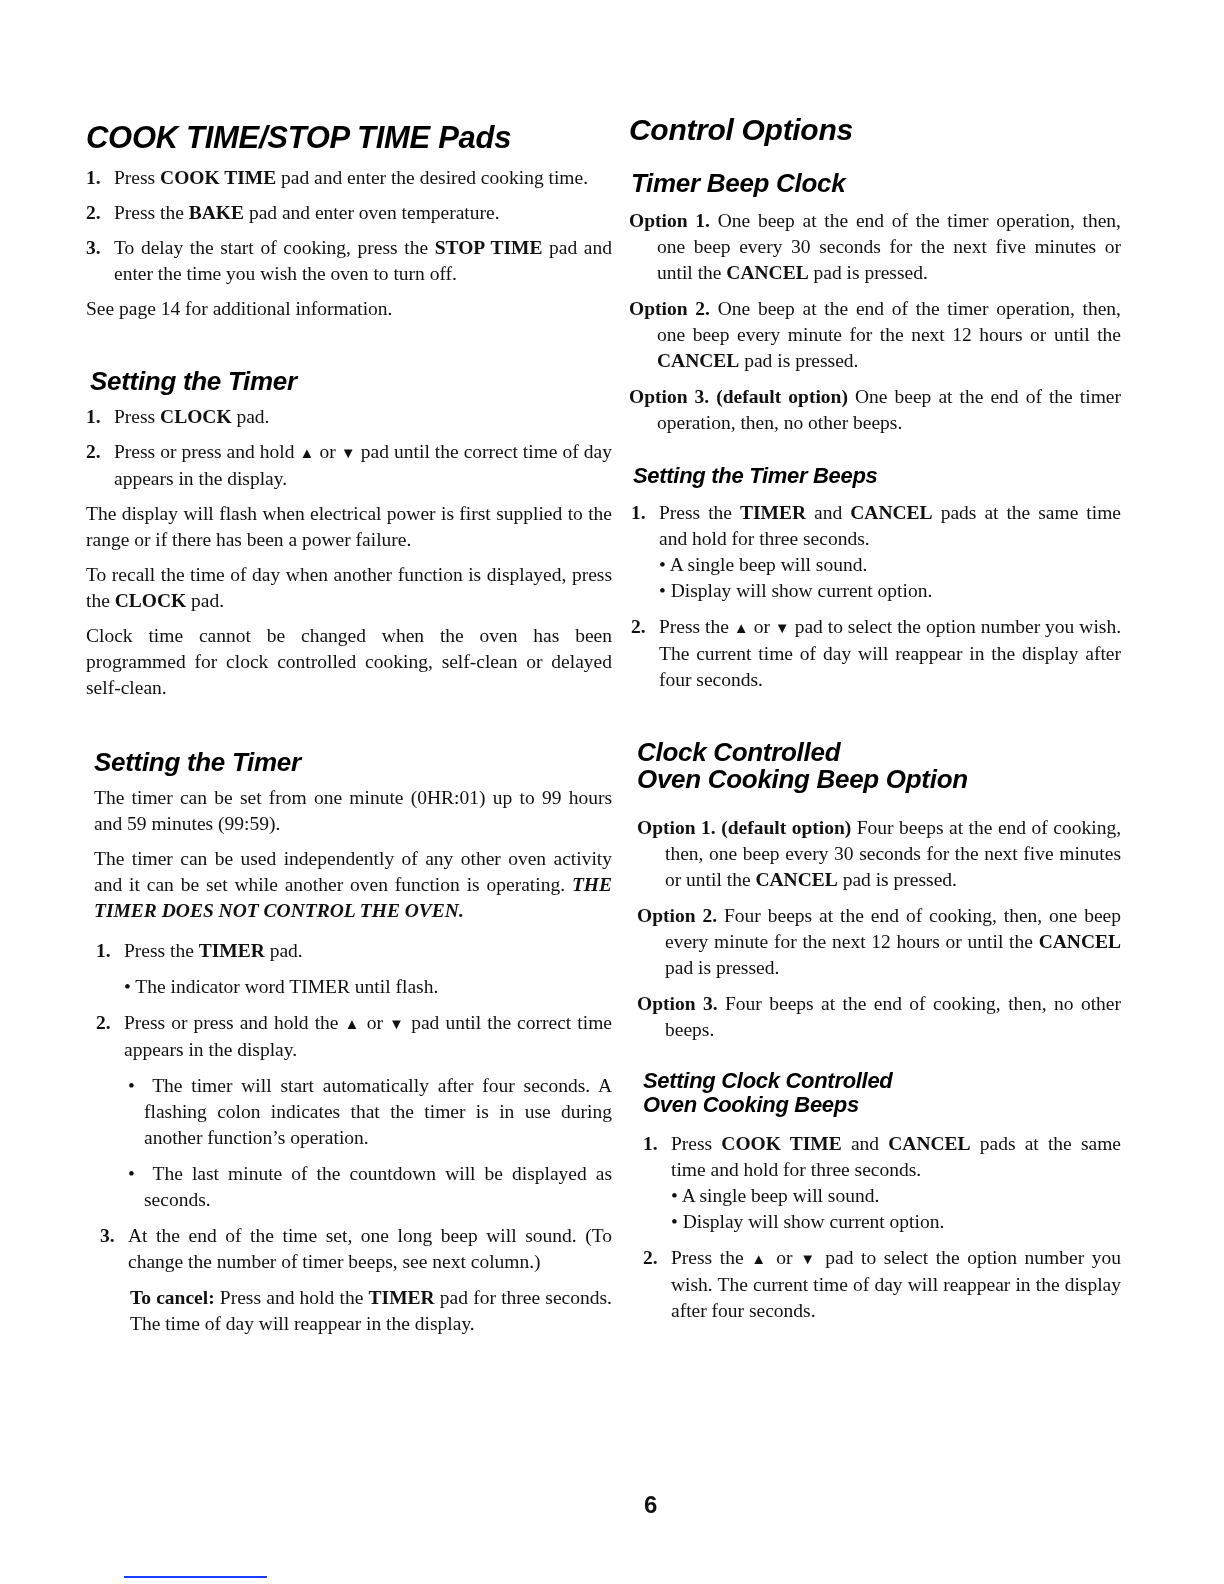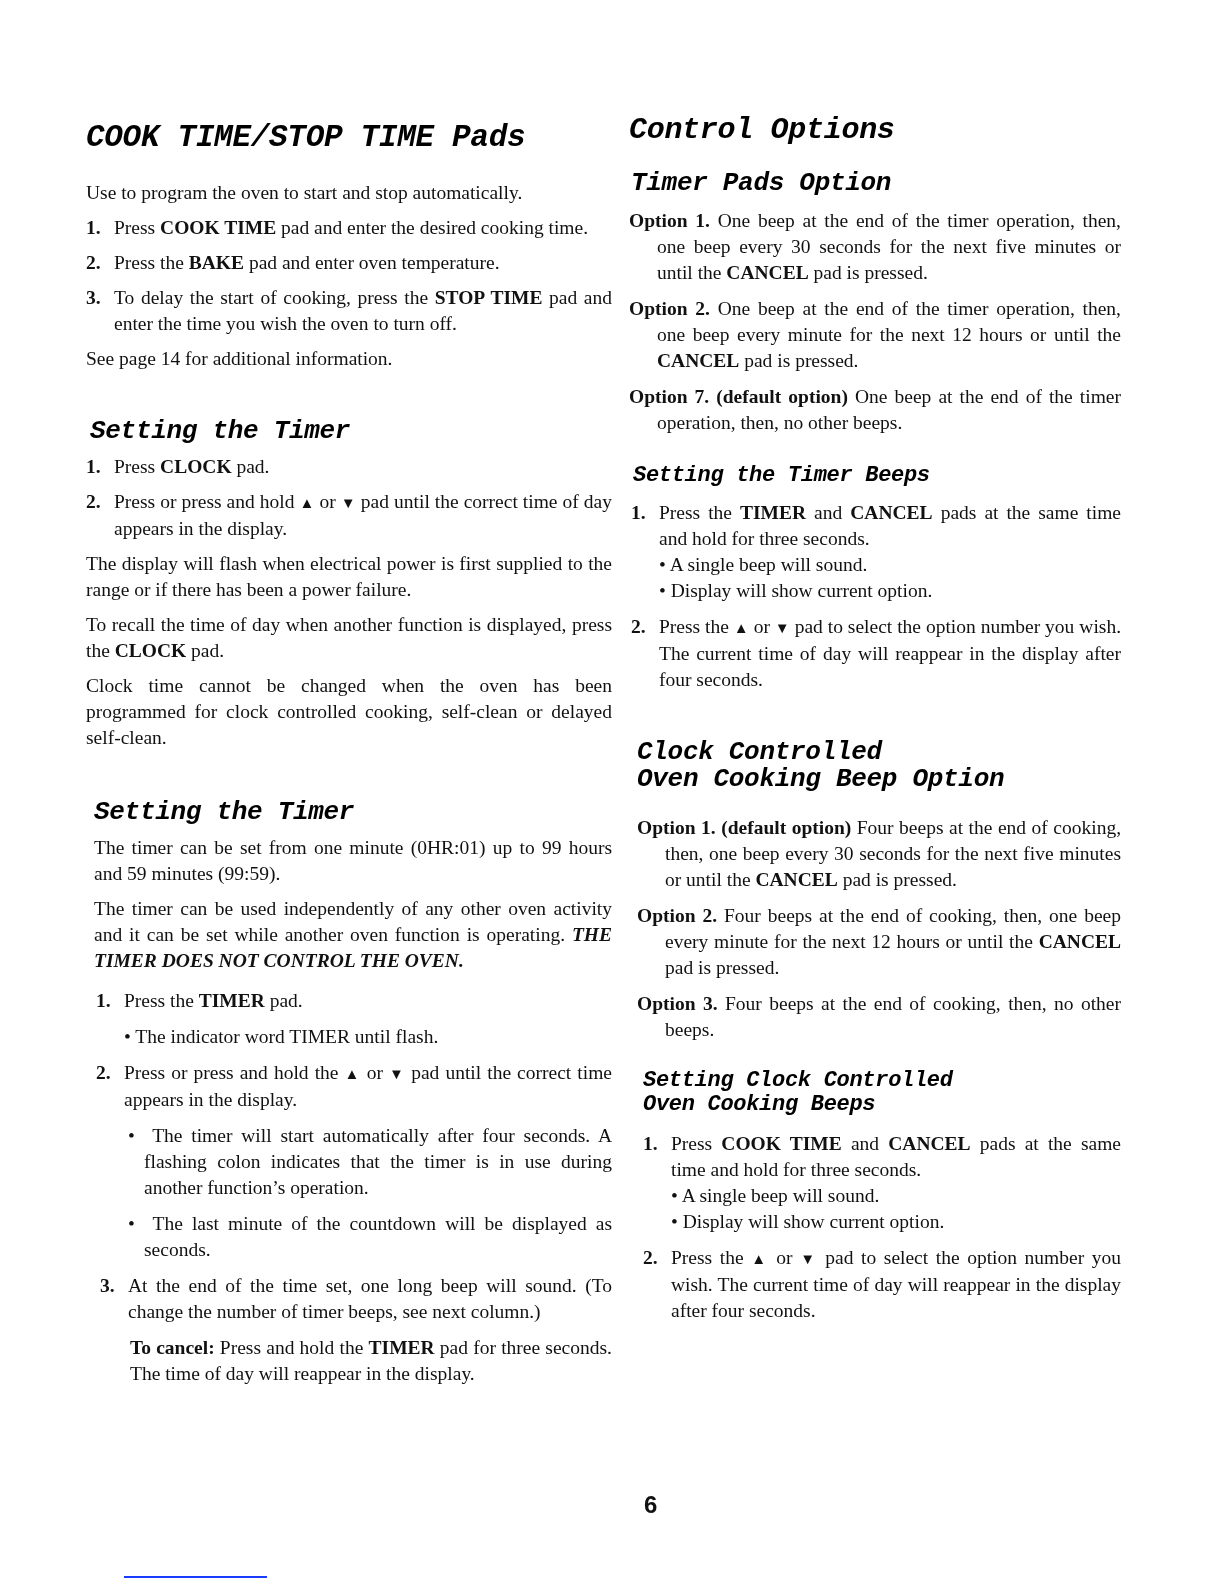--- a/index.html
+++ b/index.html
@@ -1,21 +1,21 @@
 <!DOCTYPE html>
 <html><head>
 <meta charset="utf-8">
 <style>
   html, body { margin: 0; padding: 0; background: #ffffff; }
   body { width: 1224px; height: 1584px; position: relative; overflow: hidden; color: #111; }
   .page { position: absolute; left: 0; top: 0; width: 1224px; height: 1584px; }
   .col { position: absolute; font-family: "Liberation Serif", serif; font-size: 19.5px; line-height: 26px; }
   .col-left { left: 86px; top: 120px; width: 526px; }
   .col-right { left: 629px; top: 112px; width: 492px; }
-  h1, h2, h3 { font-family: Liberation Mono, monospace; font-style: italic; font-weight: bold; margin: 0; color: #000; letter-spacing: -0.3px; }
+  h1, h2, h3 { font-family: Liberation Sans, sans-serif; font-style: italic; font-weight: bold; margin: 0; color: #000; letter-spacing: -0.3px; }
   h1.main { font-size: 31px; line-height: 36px; }
   h1.big { font-size: 30px; line-height: 36px; }
   h2.sec { font-size: 26px; line-height: 30px; }
   h3.sub { font-size: 22px; line-height: 24px; }
   p { margin: 0; text-align: justify; }
   .item { display: flex; margin: 0; }
   .num { font-weight: bold; width: 28px; flex: none; }
   .itext { flex: 1; text-align: justify; }
   .opt { padding-left: 28px; text-indent: -28px; text-align: justify; }
   .b { font-weight: bold; }
@@ -28,21 +28,20 @@
 </style>
 </head>
 <body>
 
 <div class="page">
 
   <div class="col col-left">
 
     <section>
       <h1 class="main">COOK TIME/STOP TIME Pads</h1>
-      <p style="margin-top:24px">Use to program the oven to start and stop automatically.</p>
       <div class="item" style="margin-top:9px">
         <span class="num">1.</span>
         <span class="itext"><span>Press </span><span class="b">COOK TIME</span><span> pad and enter the desired cooking time.</span></span>
       </div>
       <div class="item" style="margin-top:9px">
         <span class="num">2.</span>
         <span class="itext"><span>Press the </span><span class="b">BAKE</span><span> pad and enter oven temperature.</span></span>
       </div>
       <div class="item" style="margin-top:9px">
         <span class="num">3.</span>
@@ -86,24 +85,24 @@
         <span class="itext">At the end of the time set, one long beep will sound. (To change the number of timer beeps, see next column.)</span>
       </div>
       <p style="margin-top:10px;padding-left:44px"><span class="b">To cancel:</span><span> Press and hold the </span><span class="b">TIMER</span><span> pad for three seconds. The time of day will reappear in the display.</span></p>
     </section>
   </div>
 
   <div class="col col-right">
     <h1 class="big">Control Options</h1>
 
     <section style="margin-top:20px">
-      <h2 class="sec" style="margin-left:2px">Timer Pads Option</h2>
+      <h2 class="sec" style="margin-left:2px">Timer Beep Clock</h2>
       <p class="opt" style="margin-top:10px"><span class="b">Option 1.</span><span>  One beep at the end of the timer operation, then, one beep every 30 seconds for the next five minutes or until the </span><span class="b">CANCEL</span><span> pad is pressed.</span></p>
       <p class="opt" style="margin-top:10px"><span class="b">Option 2.</span><span> One beep at the end of the timer operation, then, one beep every minute for the next 12 hours or until the </span><span class="b">CANCEL</span><span> pad is pressed.</span></p>
-      <p class="opt" style="margin-top:10px"><span class="b">Option 7. (default option)</span><span> One beep at the end of the timer operation, then, no other beeps.</span></p>
+      <p class="opt" style="margin-top:10px"><span class="b">Option 3. (default option)</span><span> One beep at the end of the timer operation, then, no other beeps.</span></p>
     </section>
 
     <section style="margin-top:28px">
       <h3 class="sub" style="margin-left:4px">Setting the Timer Beeps</h3>
       <div class="item" style="margin-top:12px;padding-left:2px">
         <span class="num">1.</span>
         <span class="itext"><span>Press the </span><span class="b">TIMER</span><span> and </span><span class="b">CANCEL</span><span> pads at the same time and hold for three seconds.</span></span>
       </div>
       <div class="bullet" style="padding-left:30px"><span>•</span> <span>A single beep will sound.</span></div>
       <div class="bullet" style="padding-left:30px"><span>•</span> <span>Display will show current option.</span></div>

